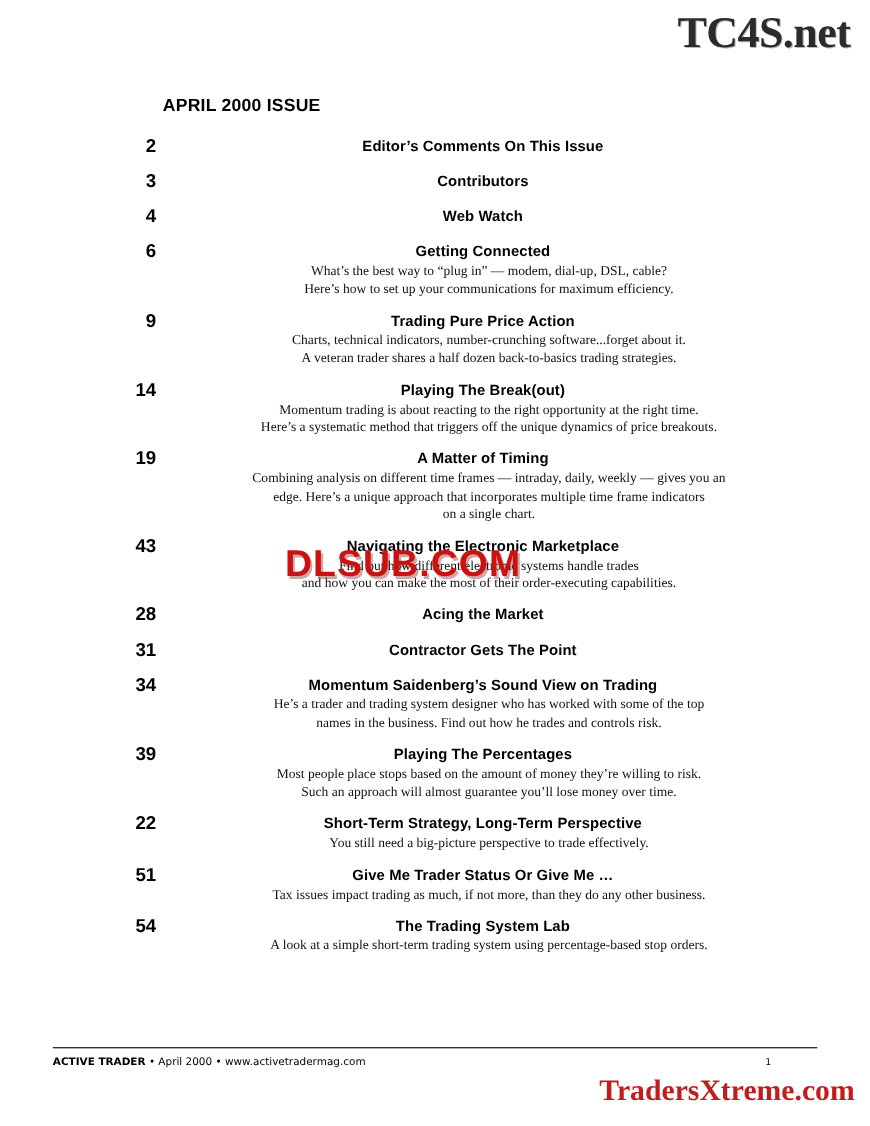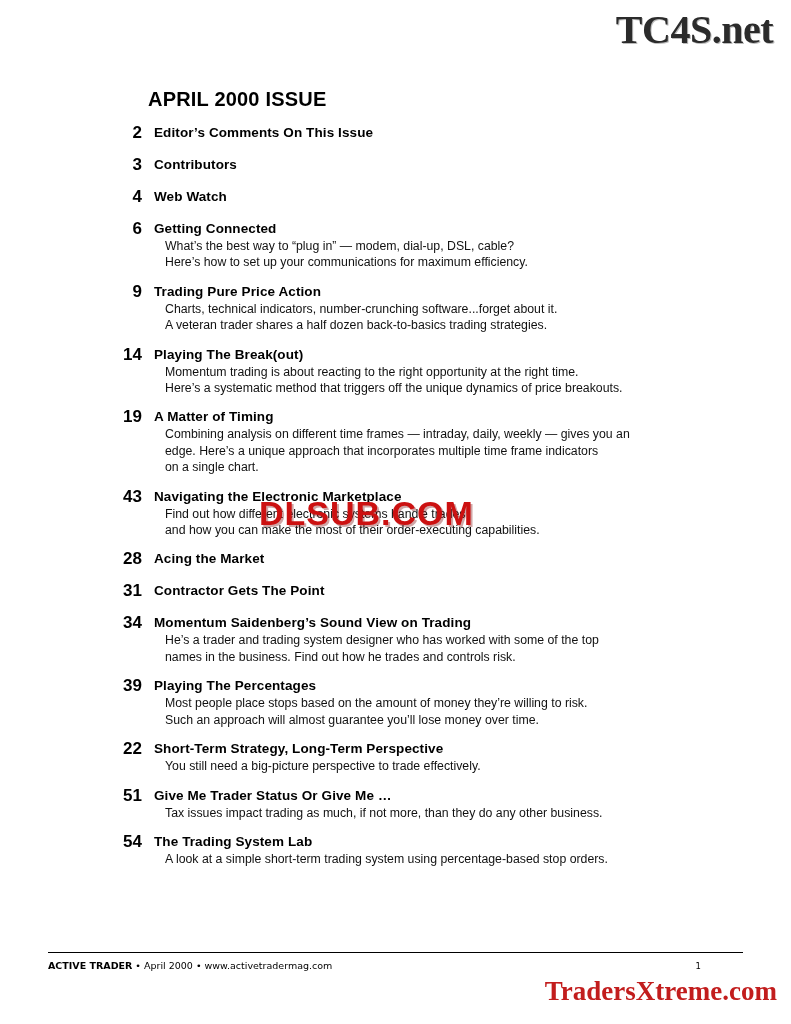--- a/index.html
+++ b/index.html
@@ -62,21 +62,21 @@
     text-shadow: 2px 2px 0 rgba(120,0,0,0.35);
     white-space: nowrap;
   }
 
   .issue-title {
     position: absolute;
     left: 148px;
     top: 88px;
     font-family: "Liberation Sans", sans-serif;
     font-weight: bold;
-    font-size: 20px;
+    font-size: 16px;
     letter-spacing: 0.2px;
     color: #000;
   }
 
   .toc {
     position: absolute;
     left: 84px;
     top: 124px;
     width: 640px;
   }
@@ -94,31 +94,32 @@
     padding-right: 6px;
     font-family: "Liberation Sans", sans-serif;
     font-weight: bold;
     font-size: 17px;
     line-height: 18px;
     color: #000;
   }
   .entry .body {
     flex: 1 1 auto;
     padding-left: 6px;
+    text-align: center;
   }
   .entry .title {
     font-family: "Liberation Sans", sans-serif;
     font-weight: bold;
     font-size: 13.5px;
     line-height: 17px;
     color: #000;
     letter-spacing: 0.1px;
   }
   .entry .desc {
-    font-family: Liberation Sans, sans-serif;
+    font-family: Liberation Serif, serif;
     font-size: 12.3px;
     line-height: 16.4px;
     color: #111;
     margin-top: 1px;
     white-space: pre-line;
     margin-left: 11px;
   }
 
   
   .entry.compact { margin-bottom: 14px; }

